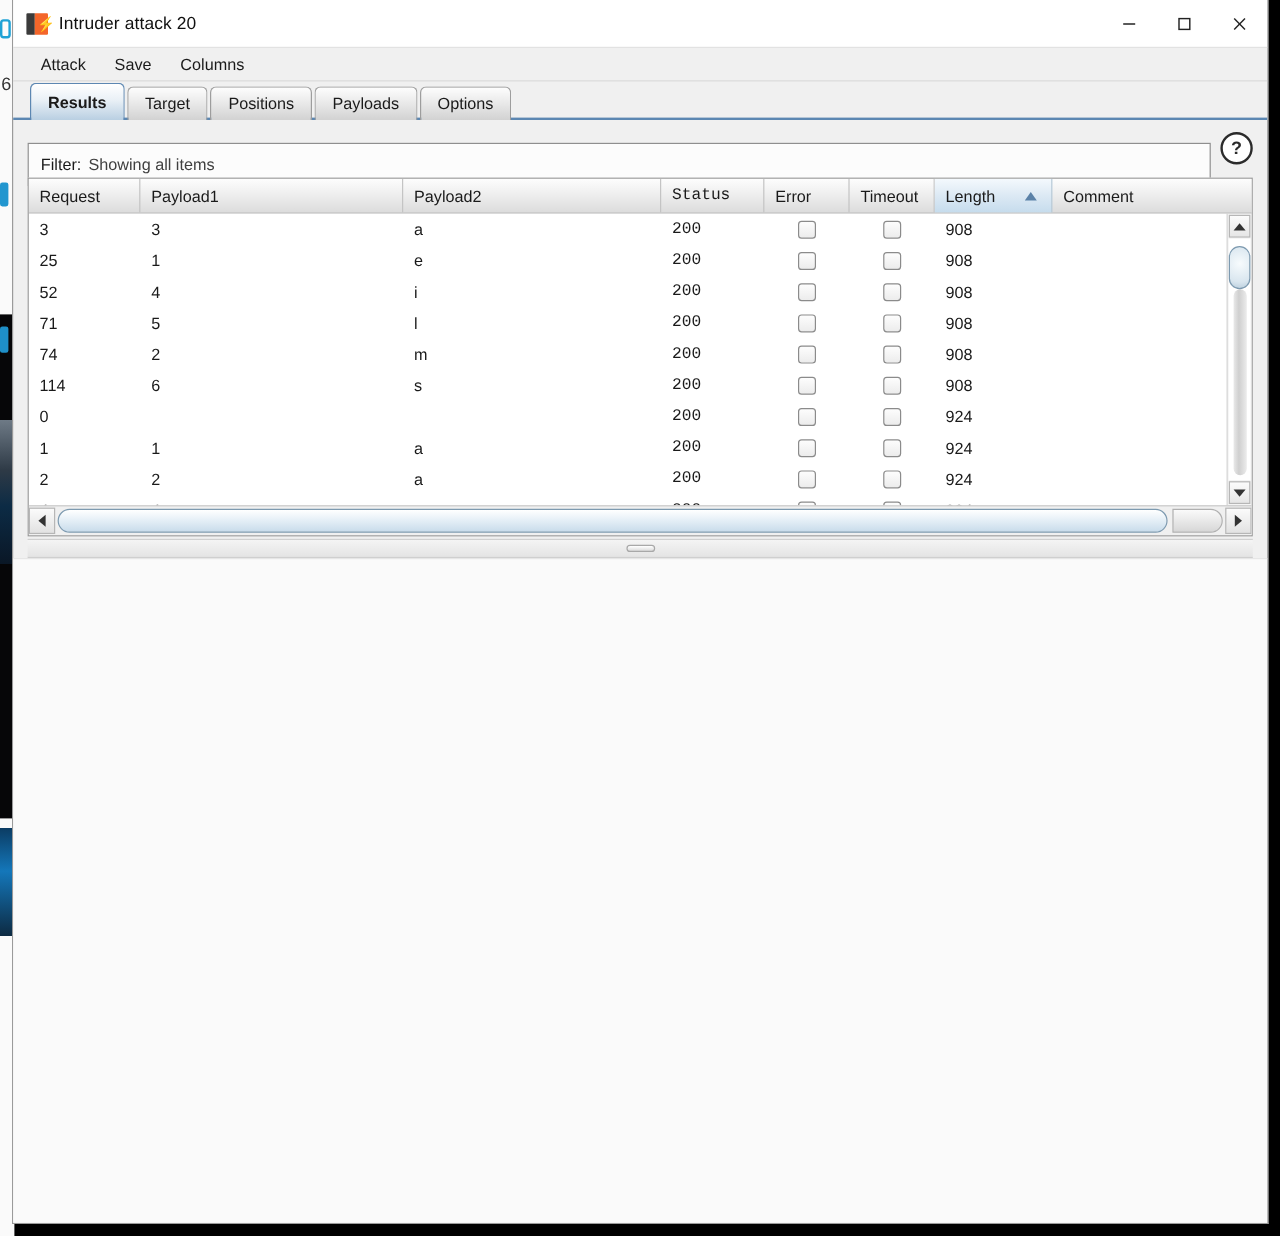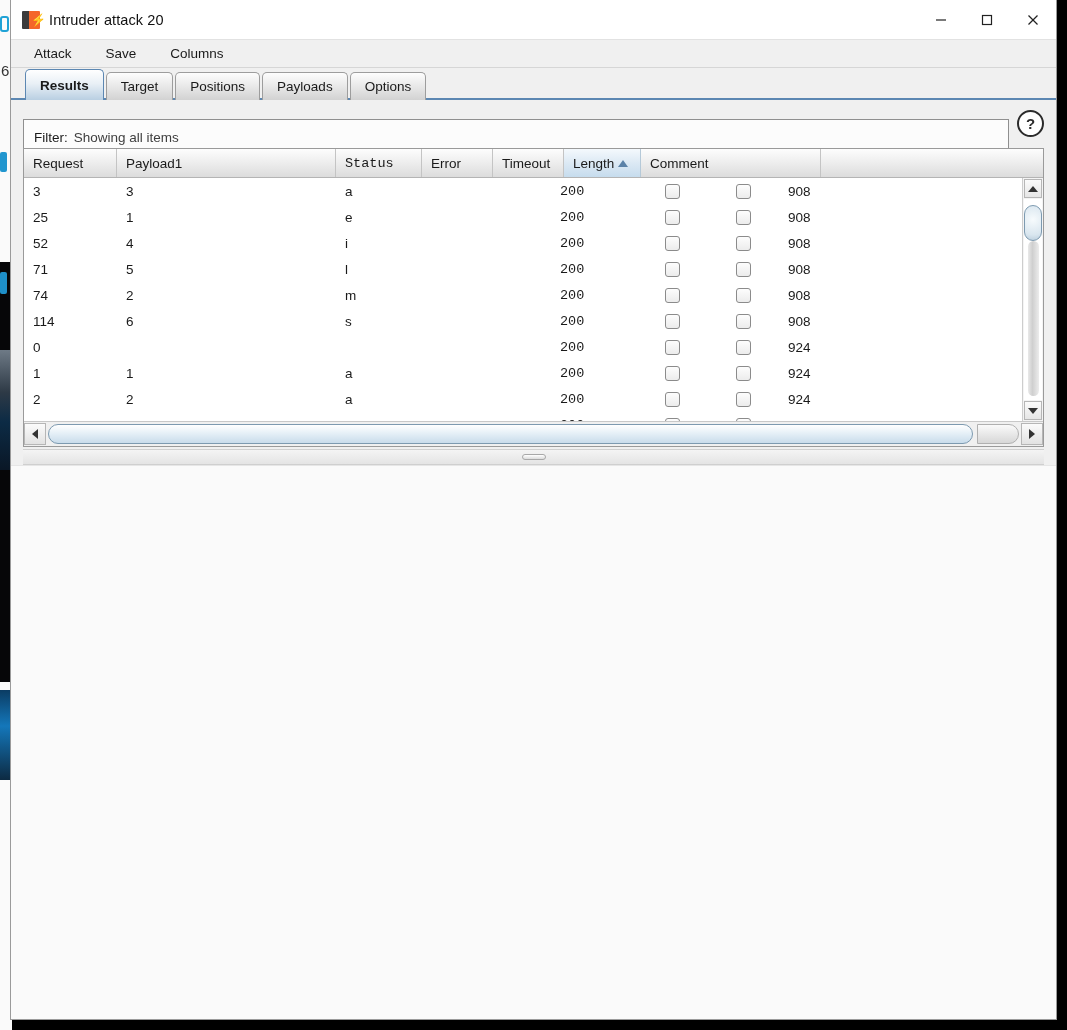--- a/index.html
+++ b/index.html
@@ -59,21 +59,21 @@
   #app-icon .org{position:absolute;left:7px;top:0;width:11px;height:18px;background:#f4662a;border-radius:0 1px 1px 0;}
   #app-icon .bolt{position:absolute;left:9px;top:2px;font-size:12px;line-height:14px;color:#fff;font-weight:bold;}
   #title-text{font-size:14.5px;color:#111;letter-spacing:.1px;}
   #win-controls{margin-left:auto;display:flex;height:39px;}
   .wc{width:46px;height:39px;display:flex;align-items:center;justify-content:center;}
   .wc svg{display:block;}
 
   
   #menubar{
     height:27px;background:#f0f0f0;border-bottom:1px solid #d6d6d6;
-    display:flex;align-items:center;padding-left:14px;gap:16px;flex:none;
+    display:flex;align-items:center;padding-left:14px;gap:6px;flex:none;
   }
   .menu-item{padding:3px 9px;font-size:13.5px;color:#1a1a1a;}
 
   
   #tabs-row{
     height:32px;background:#f0f0f0;flex:none;
     display:flex;align-items:flex-end;padding-left:14px;
     position:relative;
   }
   #tabs-row:after{
@@ -157,21 +157,21 @@
   }
   .td.center{justify-content:center;padding-left:0;}
 
   
   .c-request{width:93px;}
   .c-p1{width:219px;}
   .c-p2{width:215px;}
   .c-status{width:86px;font-family:Liberation Mono, monospace;}
   .c-error{width:71px;}
   .c-timeout{width:71px;}
-  .c-length{width:77px;}
+  .c-length{width:98px;}
   .c-comment{width:180px;}
 
   
   #vscroll{
     width:20px;flex:none;background:#f4f4f4;border-left:1px solid #cdcdcd;
     display:flex;flex-direction:column;align-items:center;
   }
   .sb-arrow{
     width:18px;height:19px;flex:none;
     display:flex;align-items:center;justify-content:center;
@@ -318,20 +318,21 @@
       <span id="filter-label">Filter:</span>
       <span id="filter-value">Showing all items</span>
     </div>
     <div id="help-btn">?</div>
   </div>
 
   <div id="table-panel">
     <div id="table-head">
       <div class="th c-request">Request</div>
       <div class="th c-p1">Payload1</div>
+      <div class="th c-p2">Payload2</div>
       <div class="th c-status">Status</div>
       <div class="th c-error">Error</div>
       <div class="th c-timeout">Timeout</div>
       <div class="th c-length sorted">
         <span>Length</span>
         <span class="sort-arrow"></span>
       </div>
       <div class="th c-comment">Comment</div>
     </div>
     <div id="table-body-wrap">

